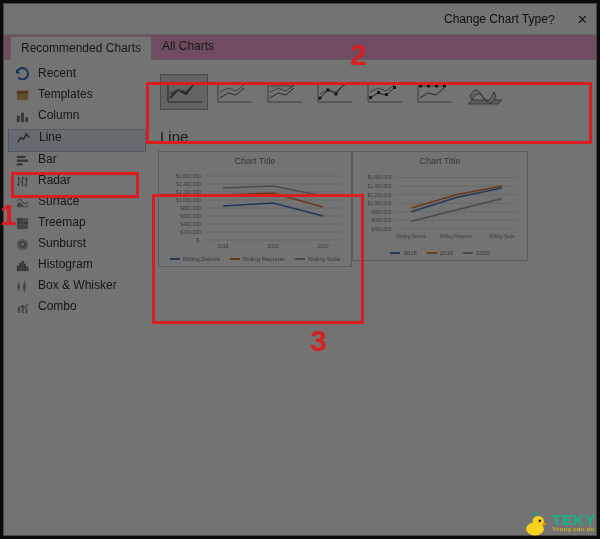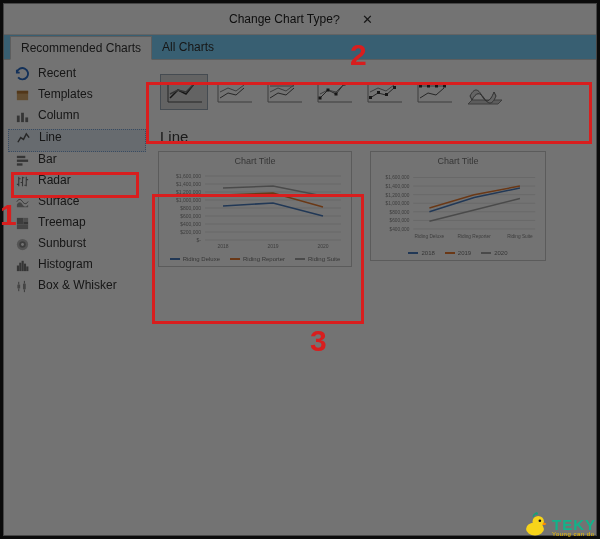--- a/index.html
+++ b/index.html
@@ -1,26 +1,26 @@
 <!DOCTYPE html>
 <html><head>
 <meta charset="utf-8">
 <style>
 html,body{margin:0;padding:0}
 body{width:600px;height:539px;position:relative;font-family:"Segoe UI",Arial,sans-serif;font-size:12px;background:#1a1a1a;color:#b8b8b8;overflow:hidden}
 .dim-overlay{position:absolute;inset:0;background:rgba(0,0,0,0.55);z-index:5;pointer-events:none}
 
 
 .dialog{position:absolute;top:3px;left:3px;right:3px;bottom:3px;background:#f3f3f3;border:1px solid #9b9b9b;display:flex;flex-direction:column}
-.titlebar{display:flex;align-items:center;justify-content:center;height:30px;padding:0 8px 0 10px;background:#ffffff;border-bottom:1px solid #dcdcdc}
+.titlebar{display:flex;align-items:center;justify-content:flex-end;height:30px;padding:0 8px 0 10px;background:#ffffff;border-bottom:1px solid #dcdcdc}
 .titlebar .title{color:#222;font-size:12px}
 .title-buttons{display:flex;align-items:center;gap:22px;font-size:13px;color:#333}
 
 
-.tabs{display:flex;align-items:center;height:24px;padding:0 6px;background:#7dd3fc;border-bottom:1px solid #cfcfcf}
+.tabs{display:flex;align-items:flex-start;height:24px;padding:0 6px;background:#f9a8d4;border-bottom:1px solid #cfcfcf}
 .tab{padding:4px 10px;font-size:12px;color:#333}
 .tab.active{background:#fff;border:1px solid #cfcfcf;border-bottom:1px solid #fff;position:relative;top:1px}
 
 .body{flex:1;display:flex;background:#fff}
 
 
 .sidebar{width:138px;background:#fff;padding:6px 4px}
 .sb-item{display:flex;align-items:flex-start;gap:8px;height:21px;padding:0 6px;color:#333}
 .sb-item .ico{width:16px;height:16px;display:flex;align-items:center;justify-content:center;color:#555}
 .sb-item.recent .ico{color:#2a6cc5}
@@ -29,42 +29,42 @@
 .sb-item svg{width:15px;height:15px}
 
 
 .main{flex:1;padding:4px 8px 8px 4px;position:relative}
 .subtype-row{display:flex;align-items:center;gap:2px;height:48px;padding:4px 6px;background:#fff}
 .sub-btn{width:46px;height:34px;border:1px solid transparent;display:flex;align-items:center;justify-content:center}
 .sub-btn.sel{background:#dcdcdc;border:1px solid #9aa7b4}
 .sub-btn svg{width:40px;height:28px}
 .sub-label{margin:8px 0 6px 6px;font-size:15px;color:#3a3a3a}
 
-.previews{display:flex;gap:18px;padding-left:4px}
+.previews{display:flex;padding-left:4px}
 .preview{width:194px;height:116px;background:#fff;border:1px solid #cbcbcb;padding:4px 6px;box-sizing:border-box;display:flex;flex-direction:column}
 .preview .pt{text-align:center;font-size:9px;color:#7a7a7a;margin-bottom:2px}
 .preview svg{flex:1;width:100%}
 .legend{display:flex;justify-content:center;gap:10px;font-size:6px;color:#7a7a7a;margin-top:2px}
 .legend span{display:flex;align-items:center;gap:3px}
 .lg-sw{width:10px;height:0;border-top:2px solid}
 
 .preview.small{width:176px;height:110px}
 
 
 .hl{position:absolute;border:3px solid #d81e1e;z-index:10;pointer-events:none}
 .hl1{top:172px;left:11px;width:122px;height:20px}
 .hl2{top:82px;left:146px;width:440px;height:56px}
 .hl3{top:194px;left:152px;width:206px;height:124px}
 .num{position:absolute;z-index:10;font-weight:700;font-size:30px;color:#d81e1e;font-family:Arial,sans-serif;pointer-events:none}
 .n1{top:198px;left:0px}
 .n2{top:38px;left:350px}
 .n3{top:324px;left:310px}
 
 
-.teky{position:absolute;right:4px;bottom:2px;z-index:20;display:flex;align-items:flex-end;gap:4px}
+.teky{position:absolute;right:4px;bottom:2px;z-index:20;display:flex;align-items:flex-start;gap:4px}
 .teky .duck{width:26px;height:26px}
 .teky .txt{font-family:Arial,sans-serif}
 .teky .brand{color:#11b38a;font-weight:800;font-size:15px;letter-spacing:1px}
 .teky .tag{color:#f2c200;font-size:6px;letter-spacing:0.5px;display:block;margin-top:-2px}
 </style>
 </head>
 <body>
 
 <div class="dialog">
   <div class="titlebar">
@@ -181,20 +181,31 @@
       <div class="sb-item">
         <span class="ico">
             <svg viewBox="0 0 16 16">
               <path d="M4 3v3M4 10v3" stroke="#777"></path>
               <rect x="2.5" y="6" width="3" height="4" fill="#999"></rect>
               <path d="M10 2v3M10 11v3" stroke="#777"></path>
               <rect x="8.5" y="5" width="3" height="6" fill="#999"></rect>
             </svg>
           </span>
         <span>Box &amp; Whisker</span>
+      </div>
+      <div class="sb-item">
+        <span class="ico">
+            <svg viewBox="0 0 16 16">
+              <rect x="3" y="8" width="2.5" height="6" fill="#aaa"></rect>
+              <rect x="7" y="6" width="2.5" height="8" fill="#aaa"></rect>
+              <rect x="11" y="9" width="2.5" height="5" fill="#aaa"></rect>
+              <path d="M3 10l4-4 4 2 3-4" stroke="#555" fill="none"></path>
+            </svg>
+          </span>
+        <span>Combo</span>
       </div>
     </div>
 
     <div class="main">
       <div class="subtype-row">
         <div class="sub-btn sel">
             <svg viewBox="0 0 40 28">
               <path d="M4 24h34M4 24V4" stroke="#555"></path>
               <path d="M6 20l8-8 8 4 8-10" stroke="#333" fill="none" stroke-width="1.5"></path>
               <path d="M6 16l8-4 8 2 8-8" stroke="#777" fill="none" stroke-width="1.5"></path>

